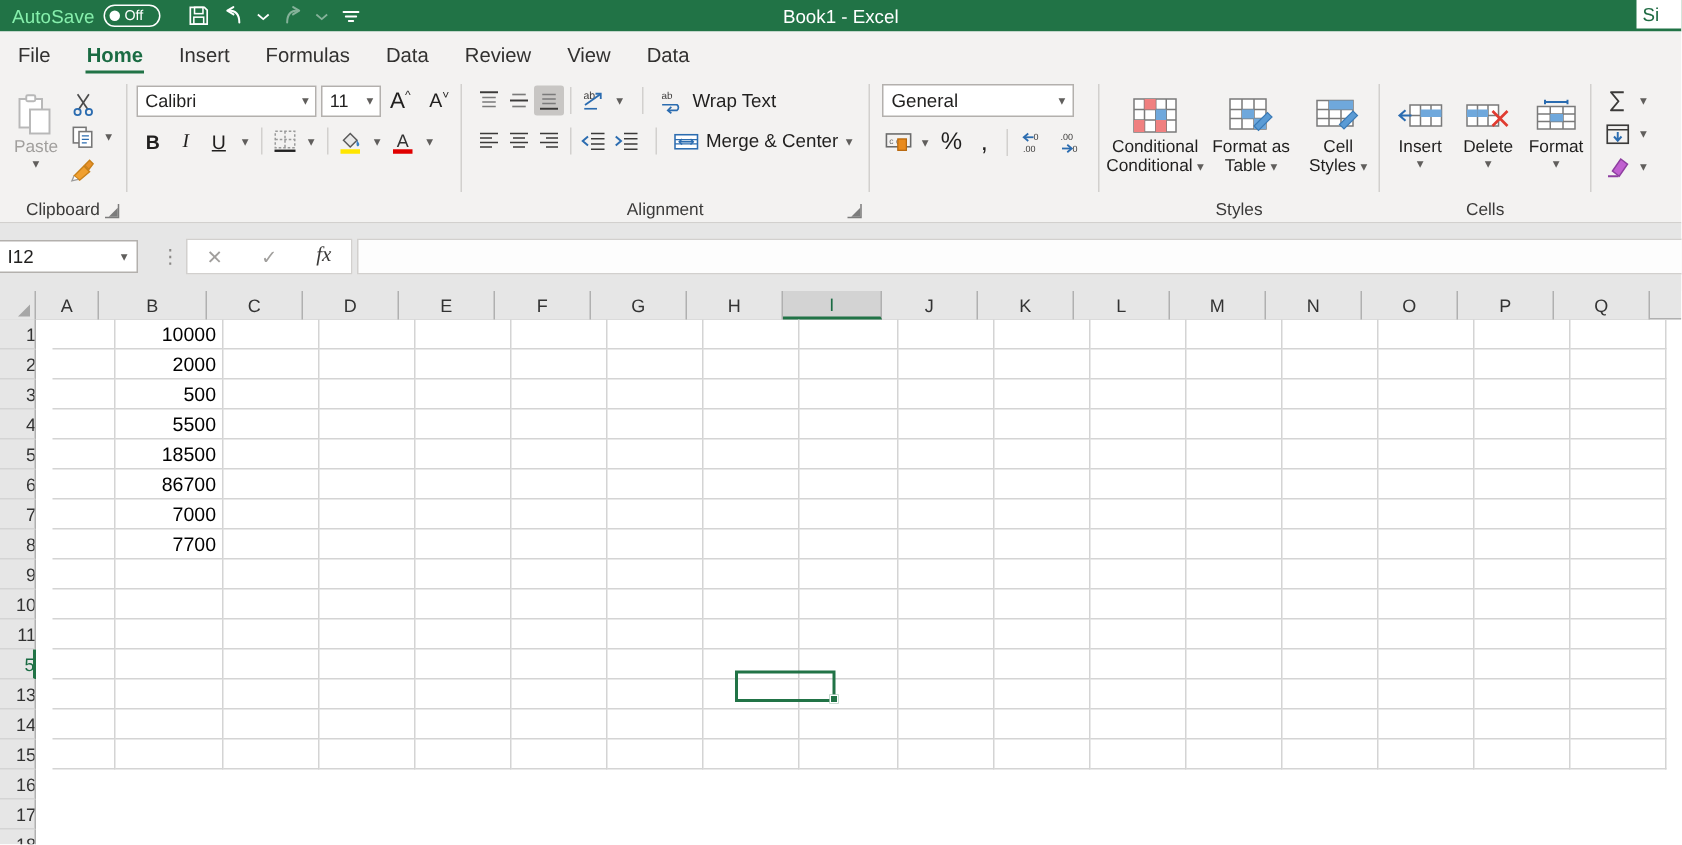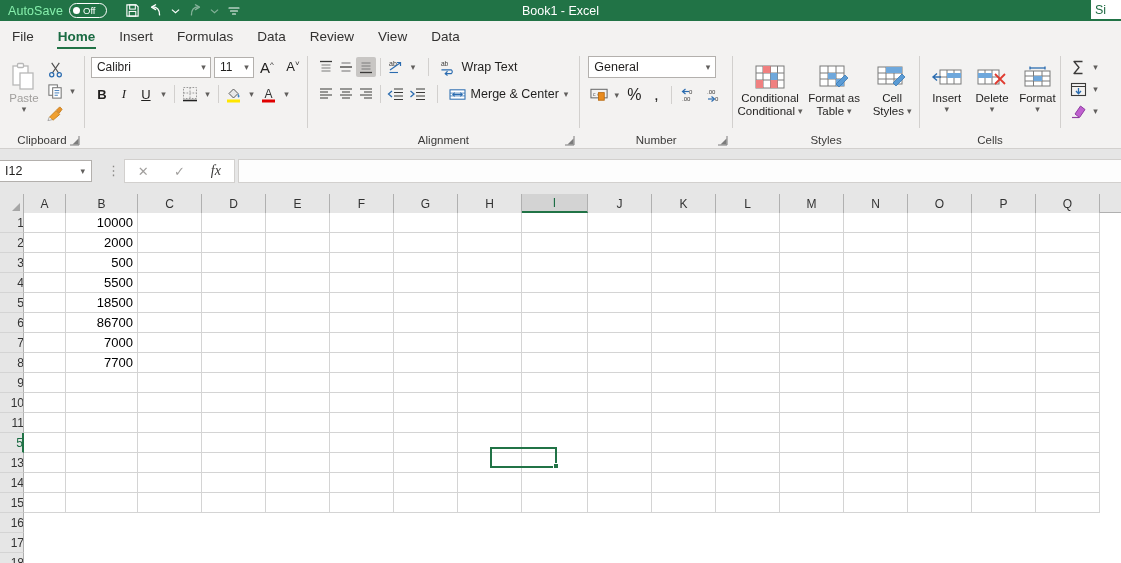--- a/index.html
+++ b/index.html
@@ -183,21 +183,21 @@
 
   .rowheads { position: absolute; top: 19px; left: 0; width: 24px; bottom: 0; background: #e6e6e6; }
   .rh {
     height: 20px; width: 24px; border-right: 1px solid #b0b0b0; border-bottom: 1px solid #d4d4d4;
     display: flex; align-items: center; justify-content: flex-end;
     font-size: 12px; color: #333; padding-right: 9px; overflow: hidden;
   }
   .rh span { display:block; margin-right: -10px; }
   .rh.sel { border-right: 2px solid #217346; color: #1a6b43; }
 
-  .cells { position: absolute; top: 19px; left: 24px; right: 0; bottom: 0; }
+  .cells { position: absolute; top: 19px; left: 24px; right: 0; bottom: 0; padding-left: 11px; }
   .grow { display: flex; height: 20px; }
   .gc {
     height: 20px; border-right: 1px solid #d4d4d4; border-bottom: 1px solid #d4d4d4;
     font-size: 13px; color: #000; display: flex; align-items: center;
     justify-content: flex-end; padding-right: 4px; overflow: hidden;
   }
   .selbox {
     position: absolute; border: 2px solid #217346; pointer-events: none;
   }
   .fillhandle {
@@ -519,27 +519,20 @@
           </div>
           <div class="smbtn wide">
             <svg width="20" height="16" viewBox="0 0 20 16">
               <text x="2" y="6.5" font-size="6" fill="#3b3a39" font-family="Liberation Sans, sans-serif">.00</text>
               <path d="M3 12 L9 12" stroke="#2b6cb0" stroke-width="1.2"></path>
               <path d="M6.5 9.5 L9.5 12 L6.5 14.5" fill="none" stroke="#2b6cb0" stroke-width="1.2"></path>
               <text x="10" y="14" font-size="6" fill="#3b3a39" font-family="Liberation Sans, sans-serif">0</text>
             </svg>
           </div>
         </div>
-      </div>
-      <div class="group-label">
-        <span>Number</span>
-        <svg class="dlg" viewBox="0 0 10 10">
-            <path d="M0 9 H9 V0" fill="none" stroke="#555" stroke-width="1"></path>
-            <path d="M2.5 8.5 L8.5 2.5 L8.5 8.5 Z" fill="#555"></path>
-          </svg>
       </div>
     </div>
     <div class="group-sep"></div>
 
     <div class="group" style="width:186px">
       <div class="group-body" style="padding-left:4px;">
         <div class="bigbtn" style="width:66px">
           <span class="glyph">
             <svg width="34" height="28" viewBox="0 0 34 28">
               <rect x="3" y="2" width="28" height="22" fill="#fff" stroke="#7a7a7a" stroke-width="1"></rect>

